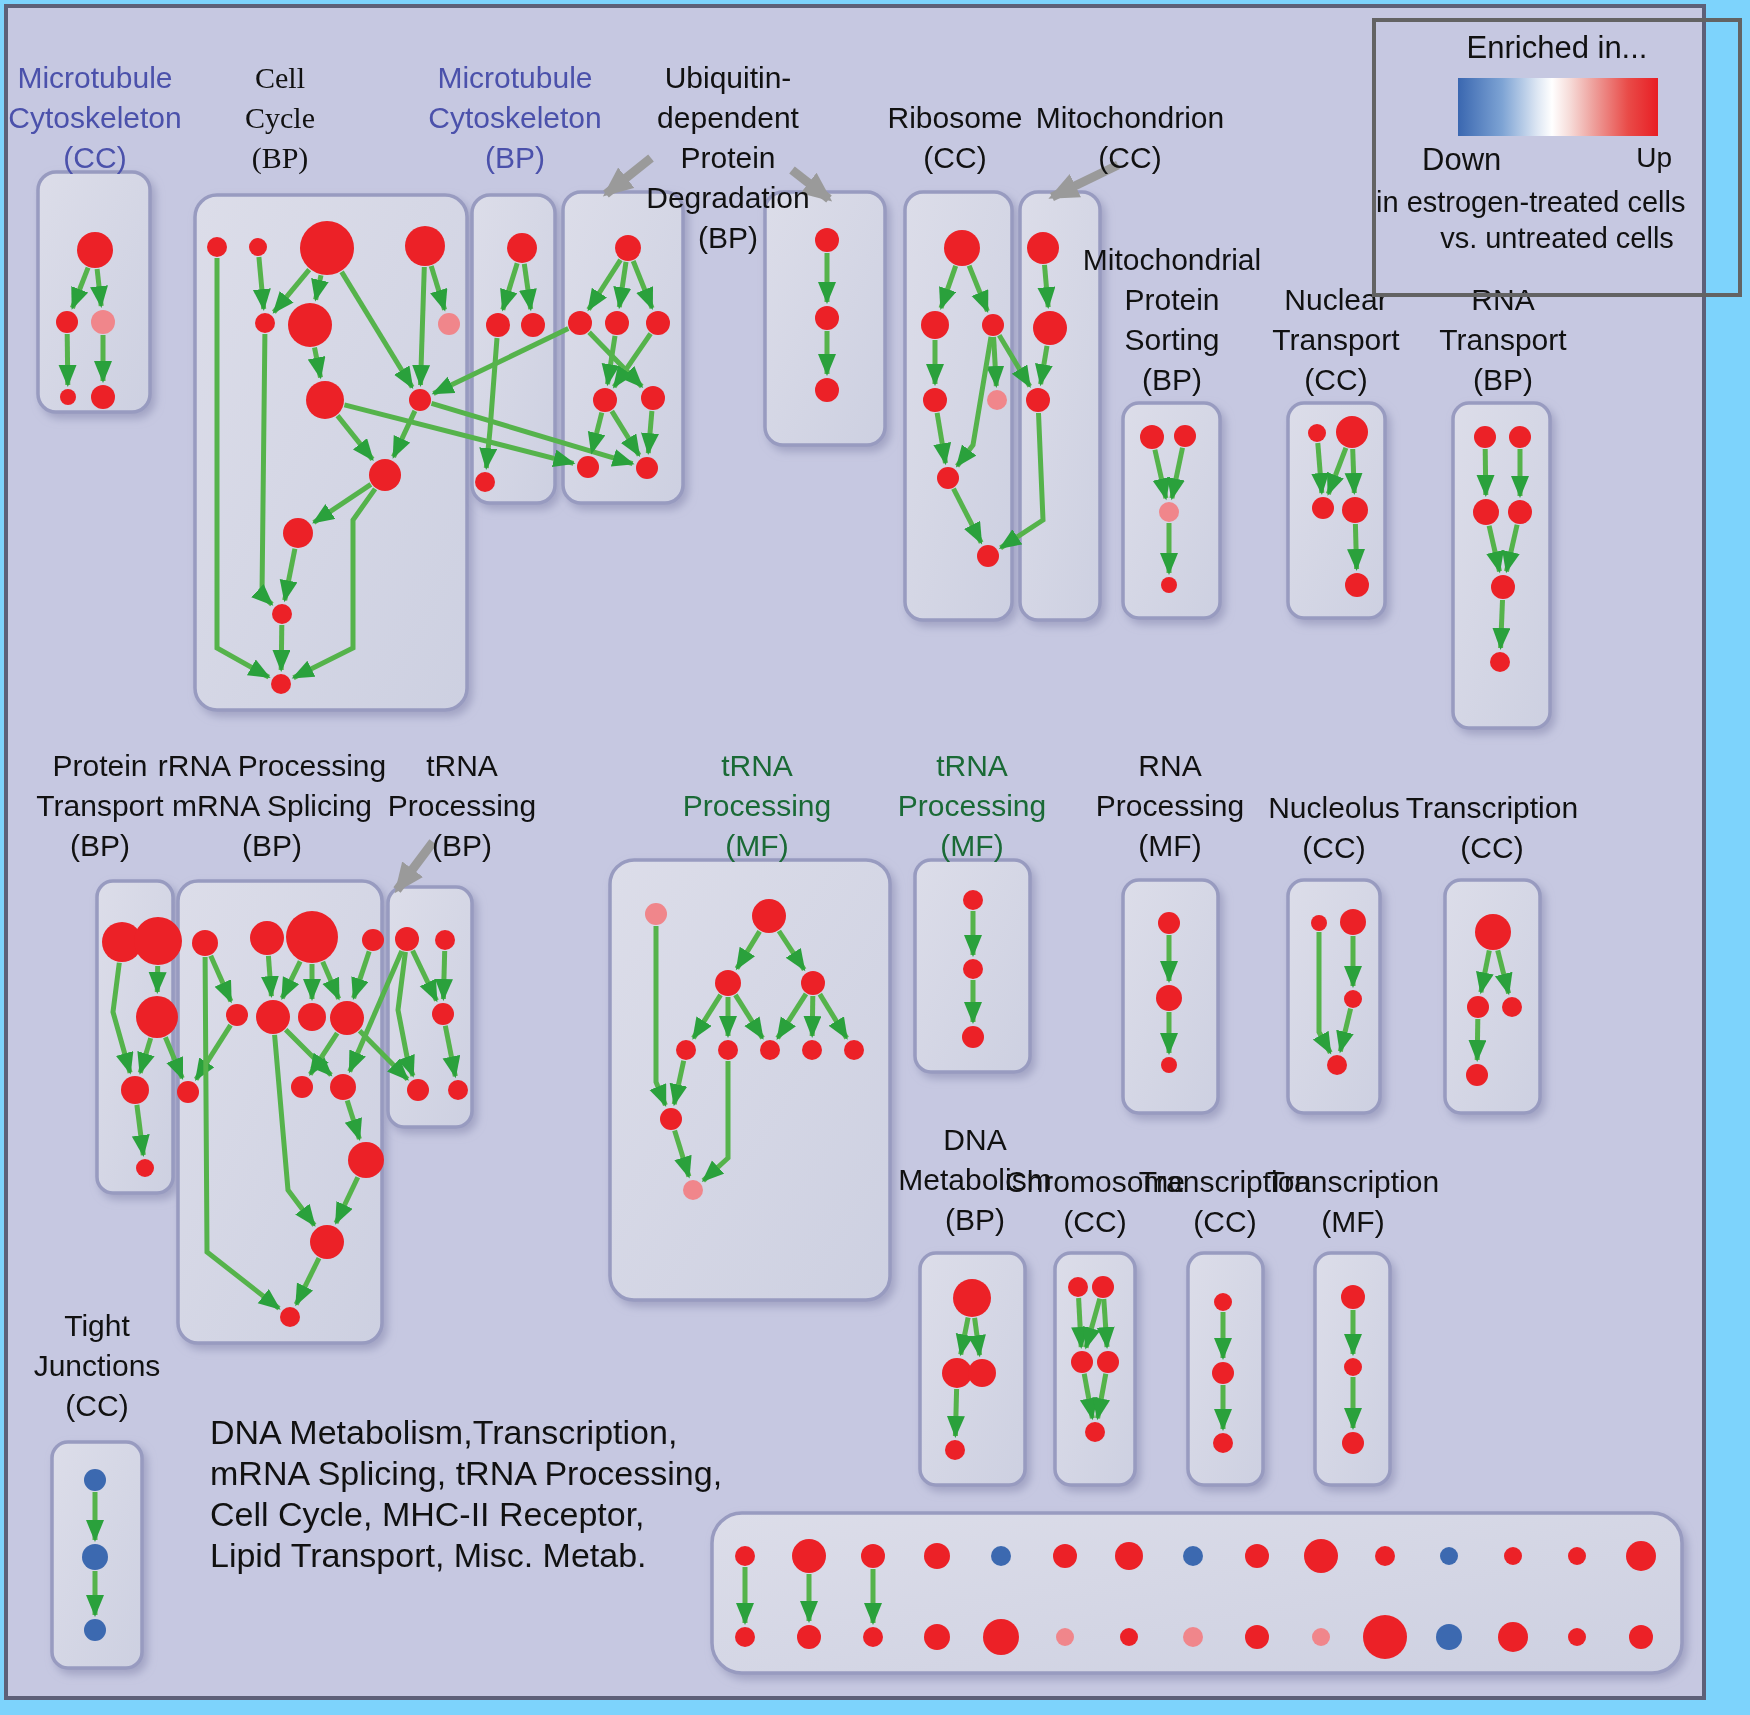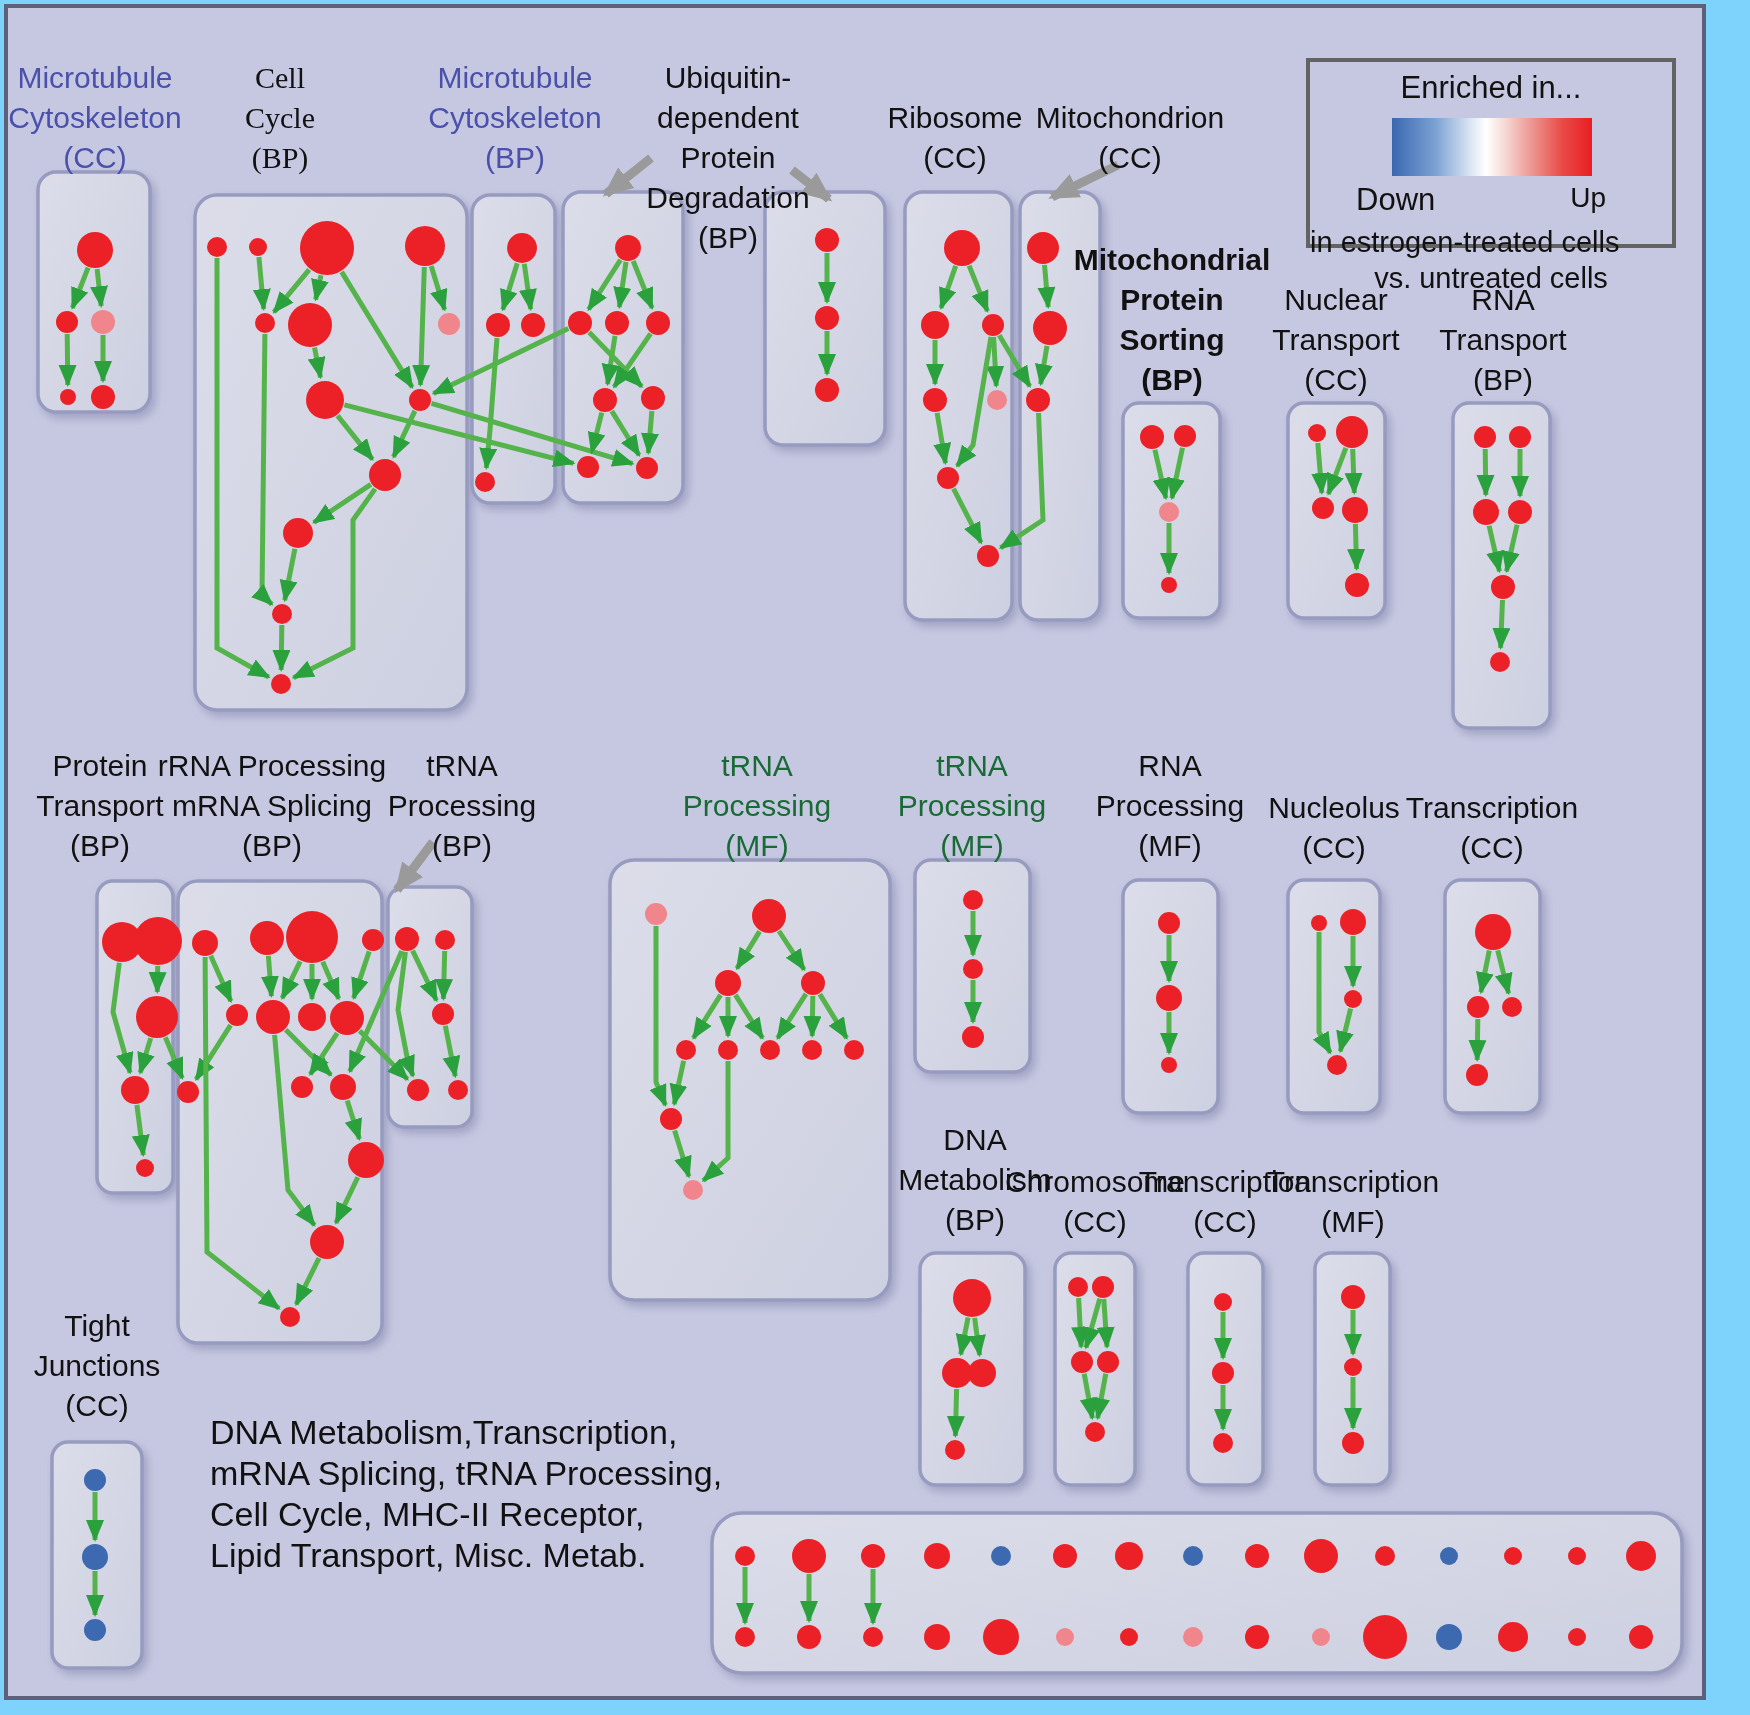--- a/index.html
+++ b/index.html
@@ -5,22 +5,22 @@
   html,body{margin:0;padding:0;background:#ffffff;}
   .stage{position:relative;width:1750px;height:1715px;background:#7dd3fc;overflow:hidden;
          font-family:"Liberation Sans",sans-serif;}
   svg{position:absolute;left:0;top:0;z-index:1;}
   .labels{position:absolute;left:0;top:0;width:100%;height:100%;z-index:3;pointer-events:none;}
   .clabel{position:absolute;transform:translateX(-50%);text-align:center;white-space:nowrap;
           font-size:30px;line-height:40px;color:#111;}
   .clabel.u{color:#4b51ab;}
   .clabel.g{color:#1a6a36;}
   .textblock{position:absolute;font-size:34px;line-height:41px;color:#111;white-space:nowrap;}
-  .legend{position:absolute;left:1306px;top:18px;width:370px;height:190px;border:4px solid #636363;
-          box-sizing:border-box;z-index:4;background:rgba(198,200,225,0.0);margin-top:40px;}
+  .legend{position:absolute;left:1372px;top:18px;width:370px;height:279px;border:4px solid #636363;
+          box-sizing:border-box;z-index:4;background:rgba(198,200,225,0.0);}
   .legend-title{position:absolute;top:8px;left:0;width:100%;text-align:center;font-size:31px;color:#111;}
   .legend-bar{position:absolute;left:82px;top:56px;width:200px;height:58px;
       background:linear-gradient(90deg,#3a67b0 0%,#7da3d4 22%,#dfe8f4 40%,#ffffff 47%,#f6dbd8 56%,#ee9f9b 68%,#e94b48 85%,#e81e24 100%);}
   .legend-down{position:absolute;top:120px;left:46px;font-size:31px;color:#111;}
   .legend-up{position:absolute;top:120px;right:66px;font-size:28px;color:#111;}
   .legend-sub1{position:absolute;top:164px;width:100%;text-align:left;font-size:29px;color:#111;}
   .legend-sub2{position:absolute;top:200px;width:100%;text-align:center;font-size:29px;color:#111;}
 </style>
 </head>
 <body>
@@ -375,21 +375,21 @@
         <div>(BP)</div>
       </div>
       <div class="clabel " style="left: 955px; top: 98px;">
         <div>Ribosome</div>
         <div>(CC)</div>
       </div>
       <div class="clabel " style="left: 1130px; top: 98px;">
         <div>Mitochondrion</div>
         <div>(CC)</div>
       </div>
-      <div class="clabel " style="left: 1172px; top: 240px; font-weight: bold;">
+      <div class="clabel " style="left: 1172px; top: 240px;">
         <div>Mitochondrial</div>
         <div>Protein</div>
         <div>Sorting</div>
         <div>(BP)</div>
       </div>
       <div class="clabel " style="left: 1336px; top: 280px;">
         <div>Nuclear</div>
         <div>Transport</div>
         <div>(CC)</div>
       </div>

